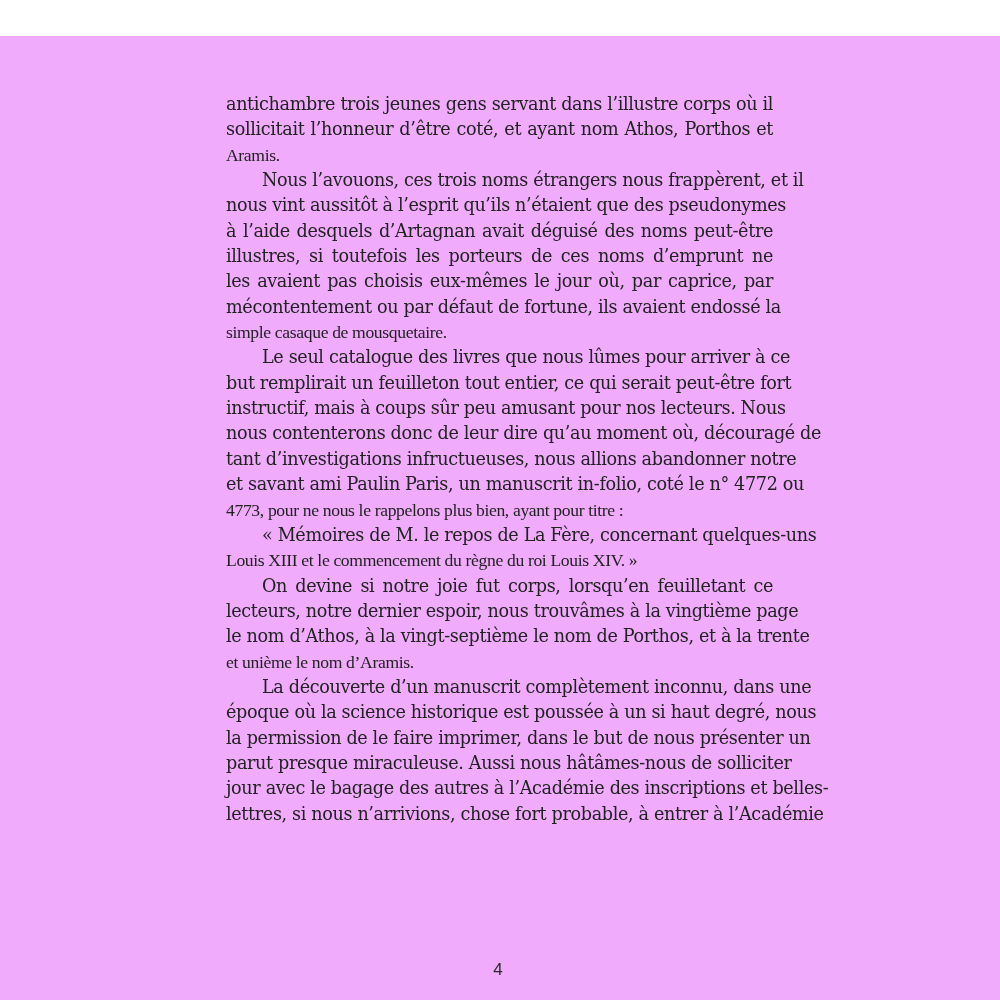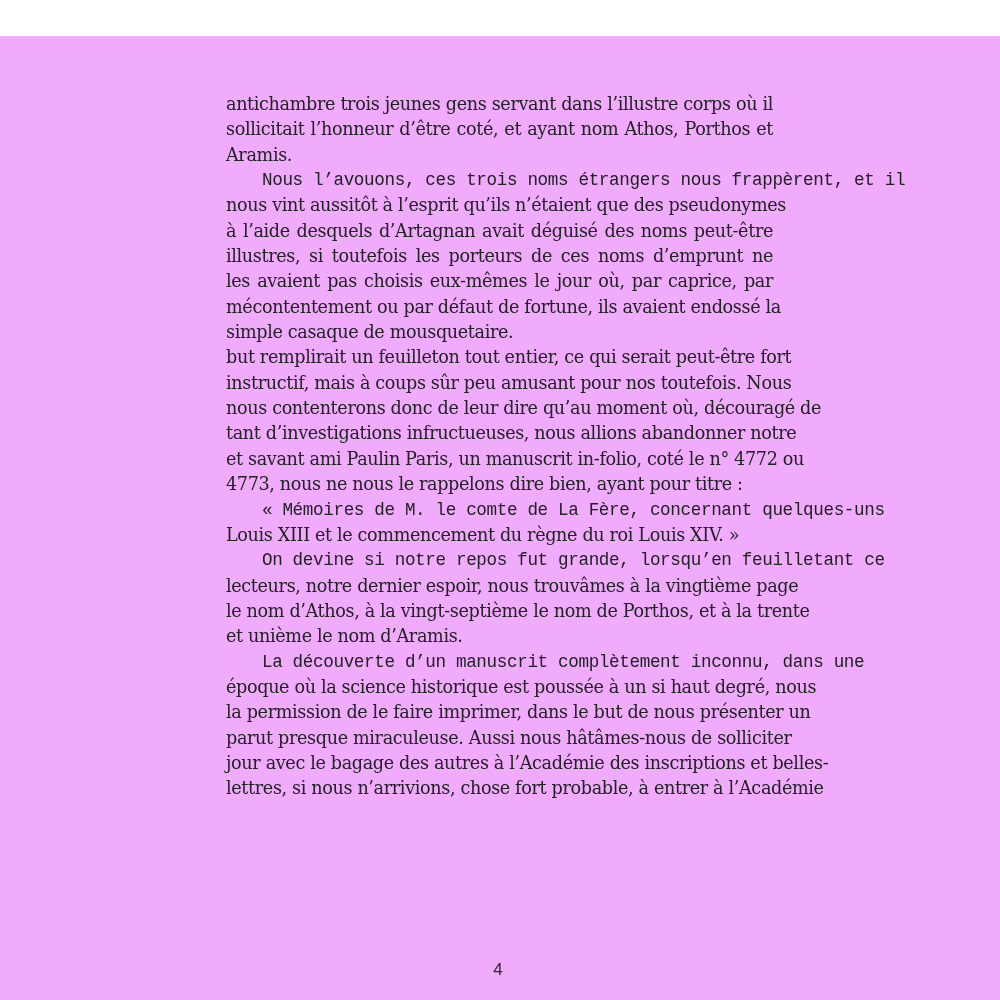--- a/index.html
+++ b/index.html
@@ -33,24 +33,24 @@
     .line {
       display: block;
       white-space: nowrap;
       height: 25.35px;
       text-align: justify;
       text-align-last: justify;
       letter-spacing: -0.35px;
     }
     .line.last {
       text-align-last: left;
+      font-family: Liberation Serif, serif;
     }
     .line.indent {
       padding-left: 36px;
-      font-family: Liberation Mono, monospace;
     }
     .page-number {
       position: absolute;
       left: 480px;
       top: 924px;
       width: 36px;
       text-align: center;
       font-family: "Liberation Sans", "DejaVu Sans", sans-serif;
       font-size: 17px;
       color: #2a2a2a;
@@ -73,35 +73,36 @@
       <span class="line">nous vint aussitôt à l’esprit qu’ils n’étaient que des pseudonymes</span>
       <span class="line">à l’aide desquels d’Artagnan avait déguisé des noms peut-être</span>
       <span class="line">illustres, si toutefois les porteurs de ces noms d’emprunt ne</span>
       <span class="line">les avaient pas choisis eux-mêmes le jour où, par caprice, par</span>
       <span class="line">mécontentement ou par défaut de fortune, ils avaient endossé la</span>
       <span class="line last">simple casaque de mousquetaire.</span>
     </div>
 
 
     <div>
+      <span class="line indent">Le seul catalogue des livres que nous lûmes pour arriver à ce</span>
       <span class="line">but remplirait un feuilleton tout entier, ce qui serait peut-être fort</span>
-      <span class="line">instructif, mais à coups sûr peu amusant pour nos toutefois. Nous</span>
+      <span class="line">instructif, mais à coups sûr peu amusant pour nos lecteurs. Nous</span>
       <span class="line">nous contenterons donc de leur dire qu’au moment où, découragé de</span>
       <span class="line">tant d’investigations infructueuses, nous allions abandonner notre</span>
       <span class="line">et savant ami Paulin Paris, un manuscrit in-folio, coté le n° 4772 ou</span>
-      <span class="line last">4773, nous ne nous le rappelons dire bien, ayant pour titre :</span>
+      <span class="line last">4773, pour ne nous le rappelons plus bien, ayant pour titre :</span>
     </div>
 
     <div>
-      <span class="line indent">« Mémoires de M. le comte de La Fère, concernant quelques-uns</span>
+      <span class="line indent">« Mémoires de M. le repos de La Fère, concernant quelques-uns</span>
       <span class="line last">Louis XIII et le commencement du règne du roi Louis XIV. »</span>
     </div>
 
     <div>
-      <span class="line indent">On devine si notre repos fut grande, lorsqu’en feuilletant ce</span>
+      <span class="line indent">On devine si notre joie fut corps, lorsqu’en feuilletant ce</span>
       <span class="line">lecteurs, notre dernier espoir, nous trouvâmes à la vingtième page</span>
       <span class="line">le nom d’Athos, à la vingt-septième le nom de Porthos, et à la trente</span>
       <span class="line last">et unième le nom d’Aramis.</span>
     </div>
 
     <div>
       <span class="line indent">La découverte d’un manuscrit complètement inconnu, dans une</span>
       <span class="line">époque où la science historique est poussée à un si haut degré, nous</span>
       <span class="line">la permission de le faire imprimer, dans le but de nous présenter un</span>
       <span class="line">parut presque miraculeuse. Aussi nous hâtâmes-nous de solliciter</span>

